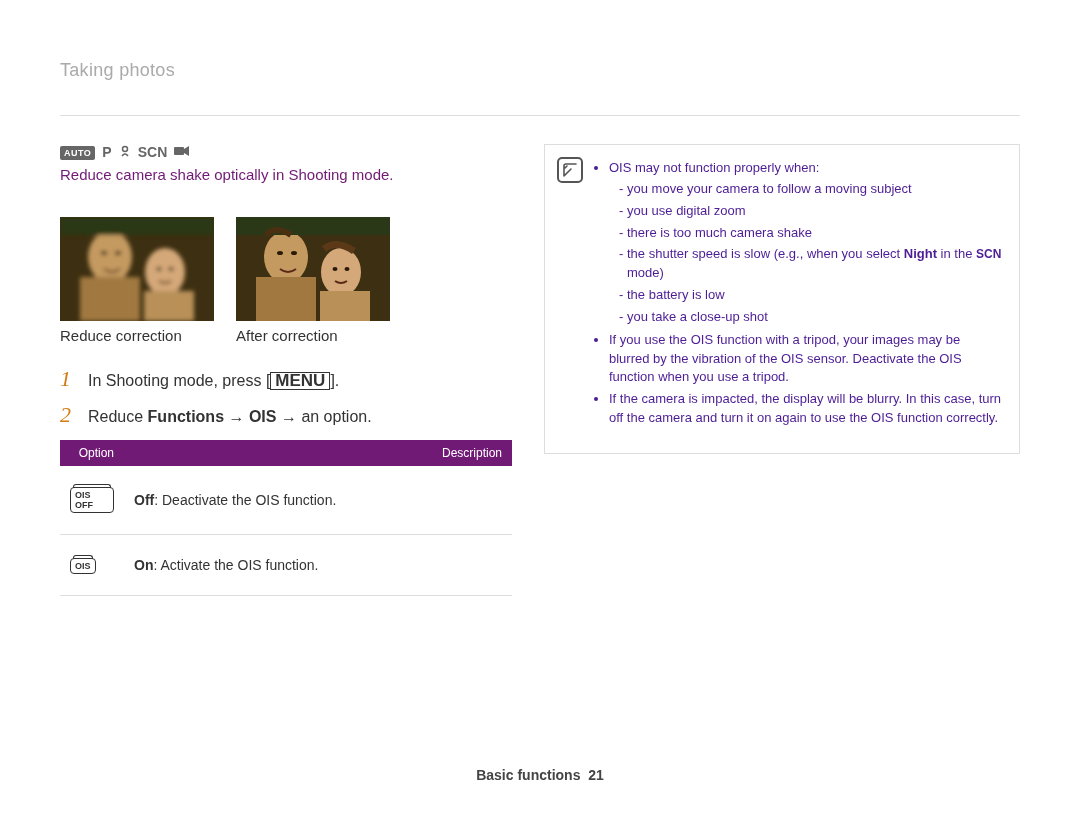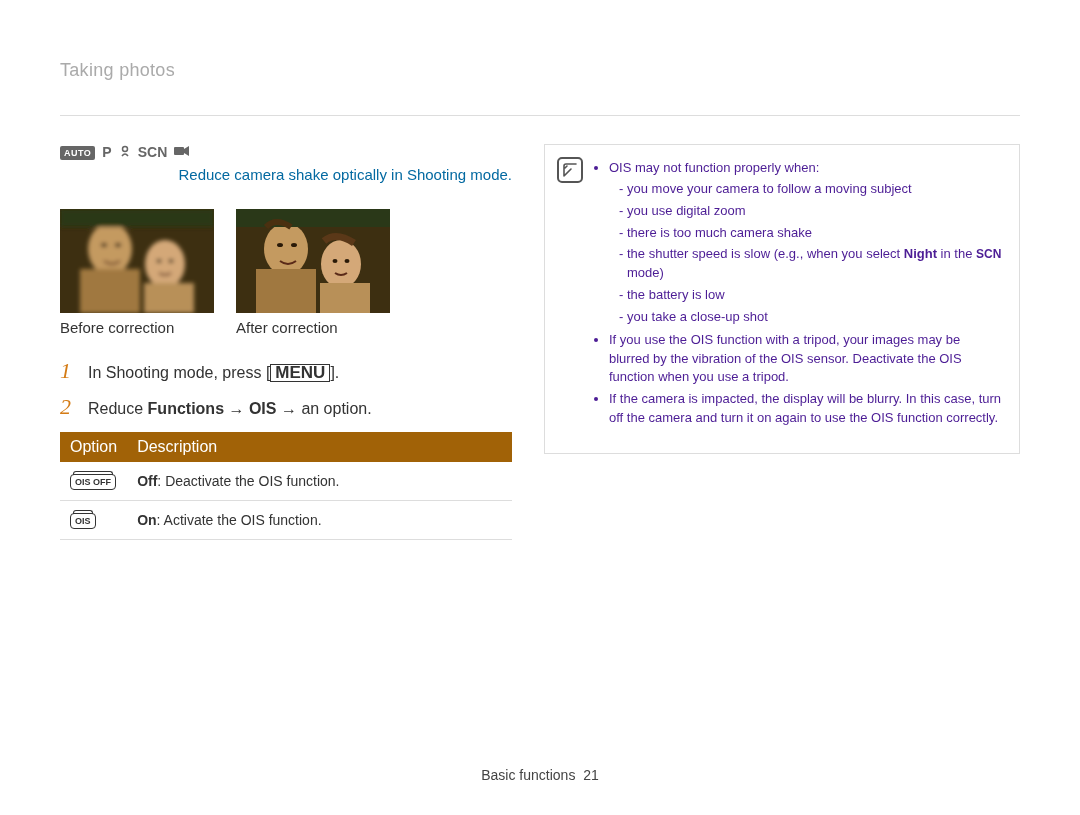--- a/index.html
+++ b/index.html
@@ -57,24 +57,23 @@
   .mode-icons .auto {
     background: #666;
     color: #fff;
     font-size: 9px;
     padding: 2px 4px;
     border-radius: 2px;
     letter-spacing: 0.5px;
   }
   .intro {
     font-size: 15px;
-    color: #0369a1;
+    color: #701a75;
     margin-top: 6px;
-    margin-bottom: 26px;
-    text-align: right;
+    margin-bottom: 34px;
   }
   .compare {
     display: flex;
     gap: 22px;
     margin-bottom: 22px;
   }
   .compare-item { width: 154px; }
   .thumb {
     width: 154px;
     height: 104px;
@@ -110,31 +109,31 @@
     line-height: 16px;
   }
   .step-text b { font-weight: bold; }
   .options-table {
     width: 100%;
     border-collapse: collapse;
     margin-top: 12px;
     font-size: 14px;
   }
   .options-table thead th {
-    background: #a16207;
+    background: #701a75;
     color: #fff;
     font-weight: 400;
-    text-align: left;
+    text-align: right;
     padding: 6px 10px;
-    font-size: 16px;
+    font-size: 12px;
   }
   .options-table thead th:first-child { width: 64px; }
   .options-table tbody td {
     border-bottom: 1px solid #ddd;
-    padding: 10px 10px;
+    padding: 21px 10px;
     vertical-align: middle;
   }
   .opt-icon {
     display: inline-block;
     border: 1.5px solid #333;
     border-radius: 4px;
     padding: 2px 4px;
     font-size: 9px;
     font-weight: bold;
     position: relative;
@@ -175,20 +174,21 @@
   .note-box .inline-bold { font-weight: bold; }
   .note-box .scn { font-weight: bold; font-size: 12px; }
   .footer {
     position: absolute;
     bottom: 32px;
     width: 100%;
     left: 0;
     text-align: center;
     font-size: 14px;
     color: #444;
+    font-weight: bold;
   }
 </style>
 </head>
 <body>
 
 <div class="breadcrumb">Taking photos</div>
 <hr class="divider">
 
 <div class="columns">
   <div class="col-left">
@@ -233,21 +233,21 @@
               <ellipse cx="44" cy="36" rx="3" ry="2" fill="#2a1a08"></ellipse>
               <ellipse cx="58" cy="36" rx="3" ry="2" fill="#2a1a08"></ellipse>
               <ellipse cx="99" cy="52" rx="2.5" ry="2" fill="#2a1a08"></ellipse>
               <ellipse cx="111" cy="52" rx="2.5" ry="2" fill="#2a1a08"></ellipse>
               <path d="M44 52 Q52 58 60 52" stroke="#5a2a18" stroke-width="2" fill="none"></path>
               <path d="M99 64 Q105 68 111 64" stroke="#5a2a18" stroke-width="2" fill="none"></path>
               <rect x="0" y="0" width="154" height="18" fill="#2a3818"></rect>
             </g>
           </svg>
         </div>
-        <div class="caption">Before correction</div>
+        <div class="caption">Reduce correction</div>
       </div>
       <div class="compare-item">
         <div class="thumb">
           <svg viewBox="0 0 154 104">
             <rect width="154" height="104" fill="#3d2f11"></rect>
             <ellipse cx="50" cy="40" rx="22" ry="26" fill="#c49a60"></ellipse>
             <ellipse cx="105" cy="55" rx="20" ry="24" fill="#d4a878"></ellipse>
             <rect x="20" y="60" width="60" height="44" fill="#a07840"></rect>
             <rect x="84" y="74" width="50" height="30" fill="#b89058"></rect>
             <ellipse cx="44" cy="36" rx="3" ry="2" fill="#2a1a08"></ellipse>

